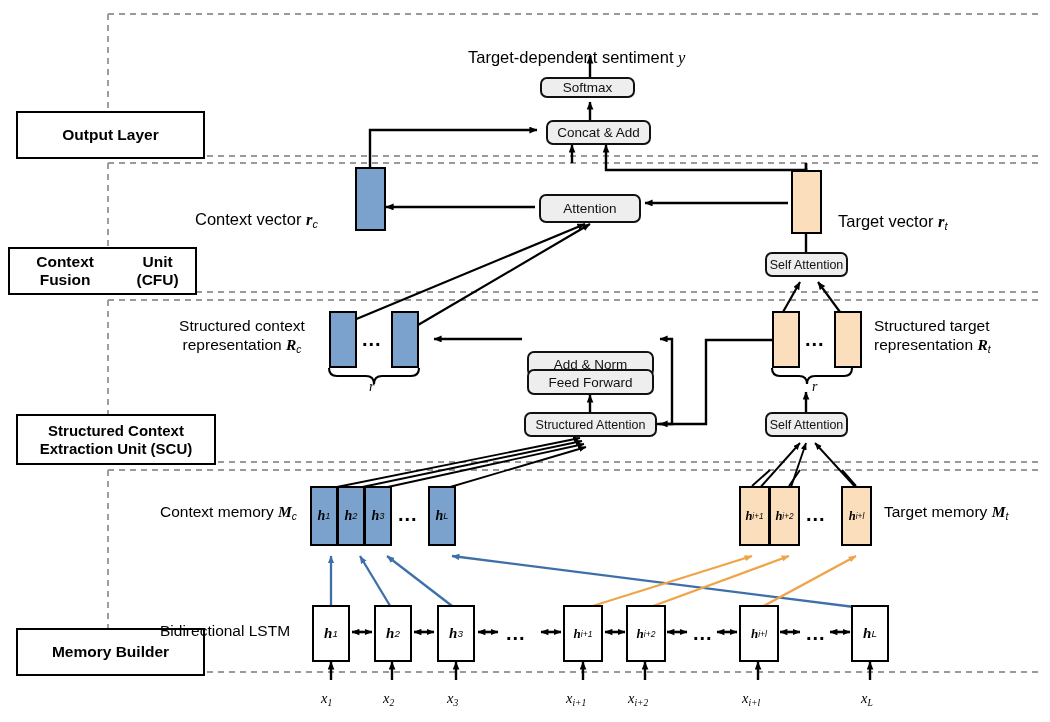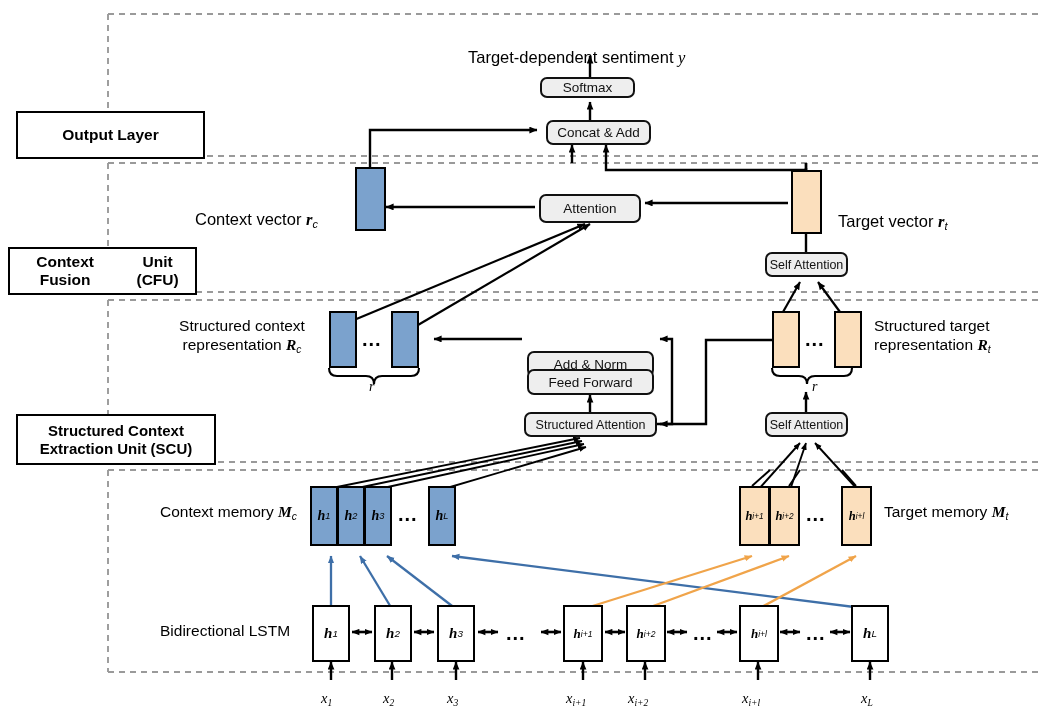--- a/index.html
+++ b/index.html
@@ -184,20 +184,23 @@
   <div class="layer-box" style="left:8px;top:247px;width:185px;height:44px;flex-direction:row;">
     <span>Context Fusion</span>
     <span>Unit (CFU)</span>
   </div>
 
   <div class="layer-box" style="left:16px;top:414px;width:196px;height:47px;flex-direction:column;font-size:15px;">
     <span>Structured Context</span>
     <span>Extraction Unit (SCU)</span>
   </div>
 
+  <div class="layer-box" style="left:16px;top:628px;width:185px;height:44px;">
+    <span>Memory Builder</span>
+  </div>
 
   <div class="lbl txt-lg" style="left:468px;top:28px;">
     <span>Target-dependent  sentiment</span>
     <span class="mi">y</span>
   </div>
 
   <div class="rbox" style="left:540px;top:77px;width:95px;height:21px;">
     <span>Softmax</span>
   </div>
 

